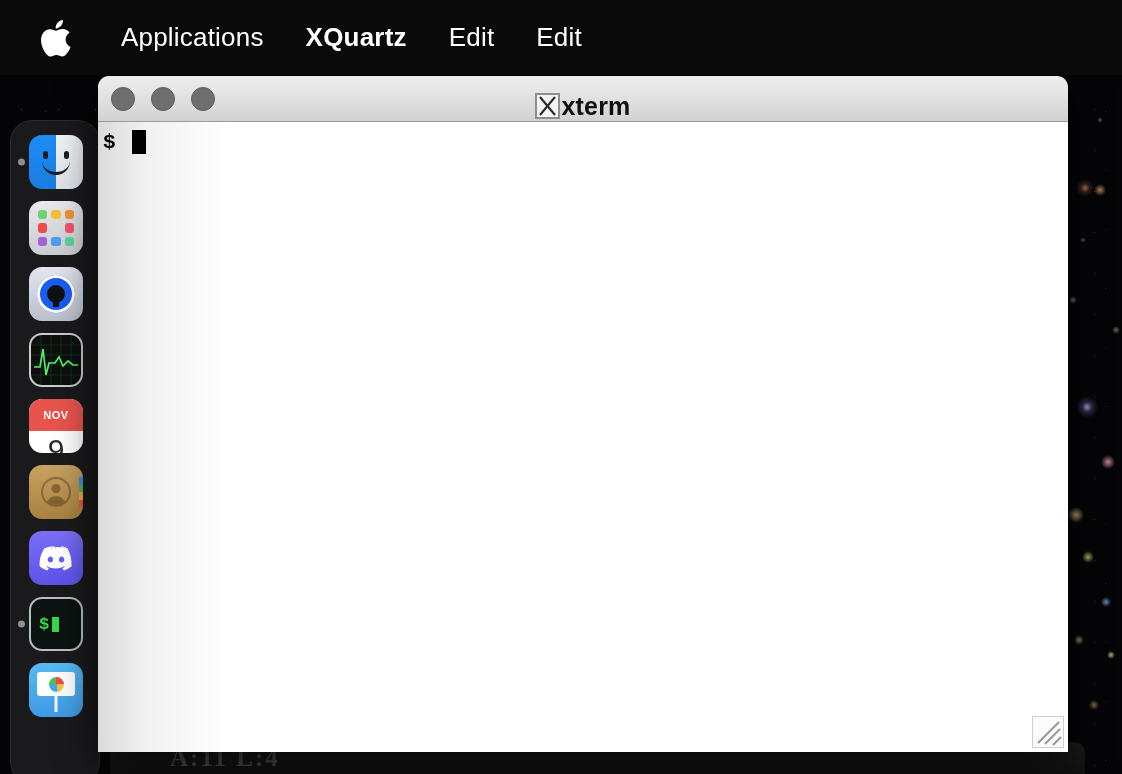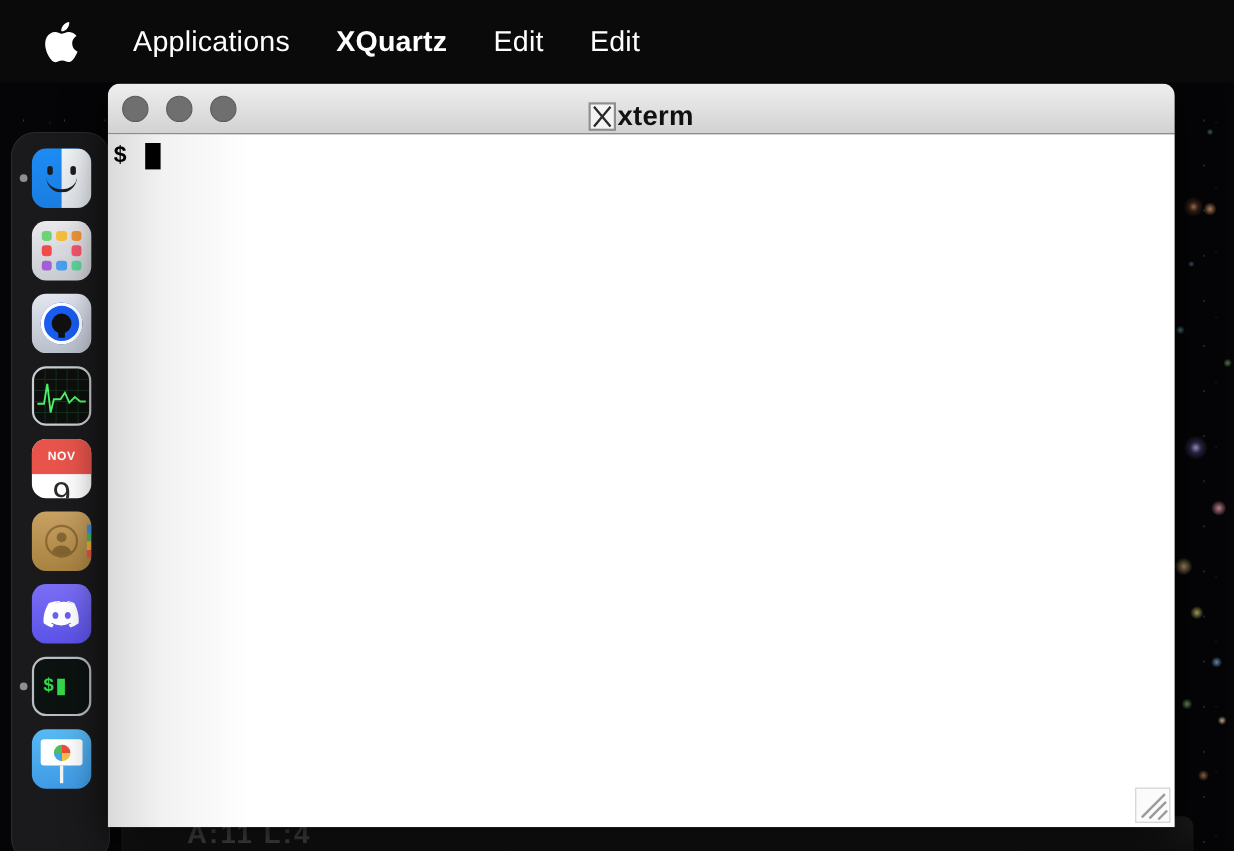--- a/index.html
+++ b/index.html
@@ -44,21 +44,21 @@
   }
 
   
   #bg-window {
     position:absolute; left:110px; top:742px; width:975px; height:40px;
     background:linear-gradient(180deg,#1b1b1b 0%, #131313 60%, #0c0c0c 100%);
     border-radius:10px 10px 0 0;
   }
   #bg-window-text {
     position:absolute; left:60px; top:2px;
-    font-family:Liberation Sans, sans-serif;
+    font-family:Liberation Serif, serif;
     font-size:25px; font-weight:700; letter-spacing:2px;
     color:#4a4a4a; white-space:nowrap;
   }
 
   
   #menubar {
     position:absolute; left:0; top:0; width:1122px; height:75px;
     background:#0a0a0a;
     display:flex; align-items:center; z-index:40;
   }

